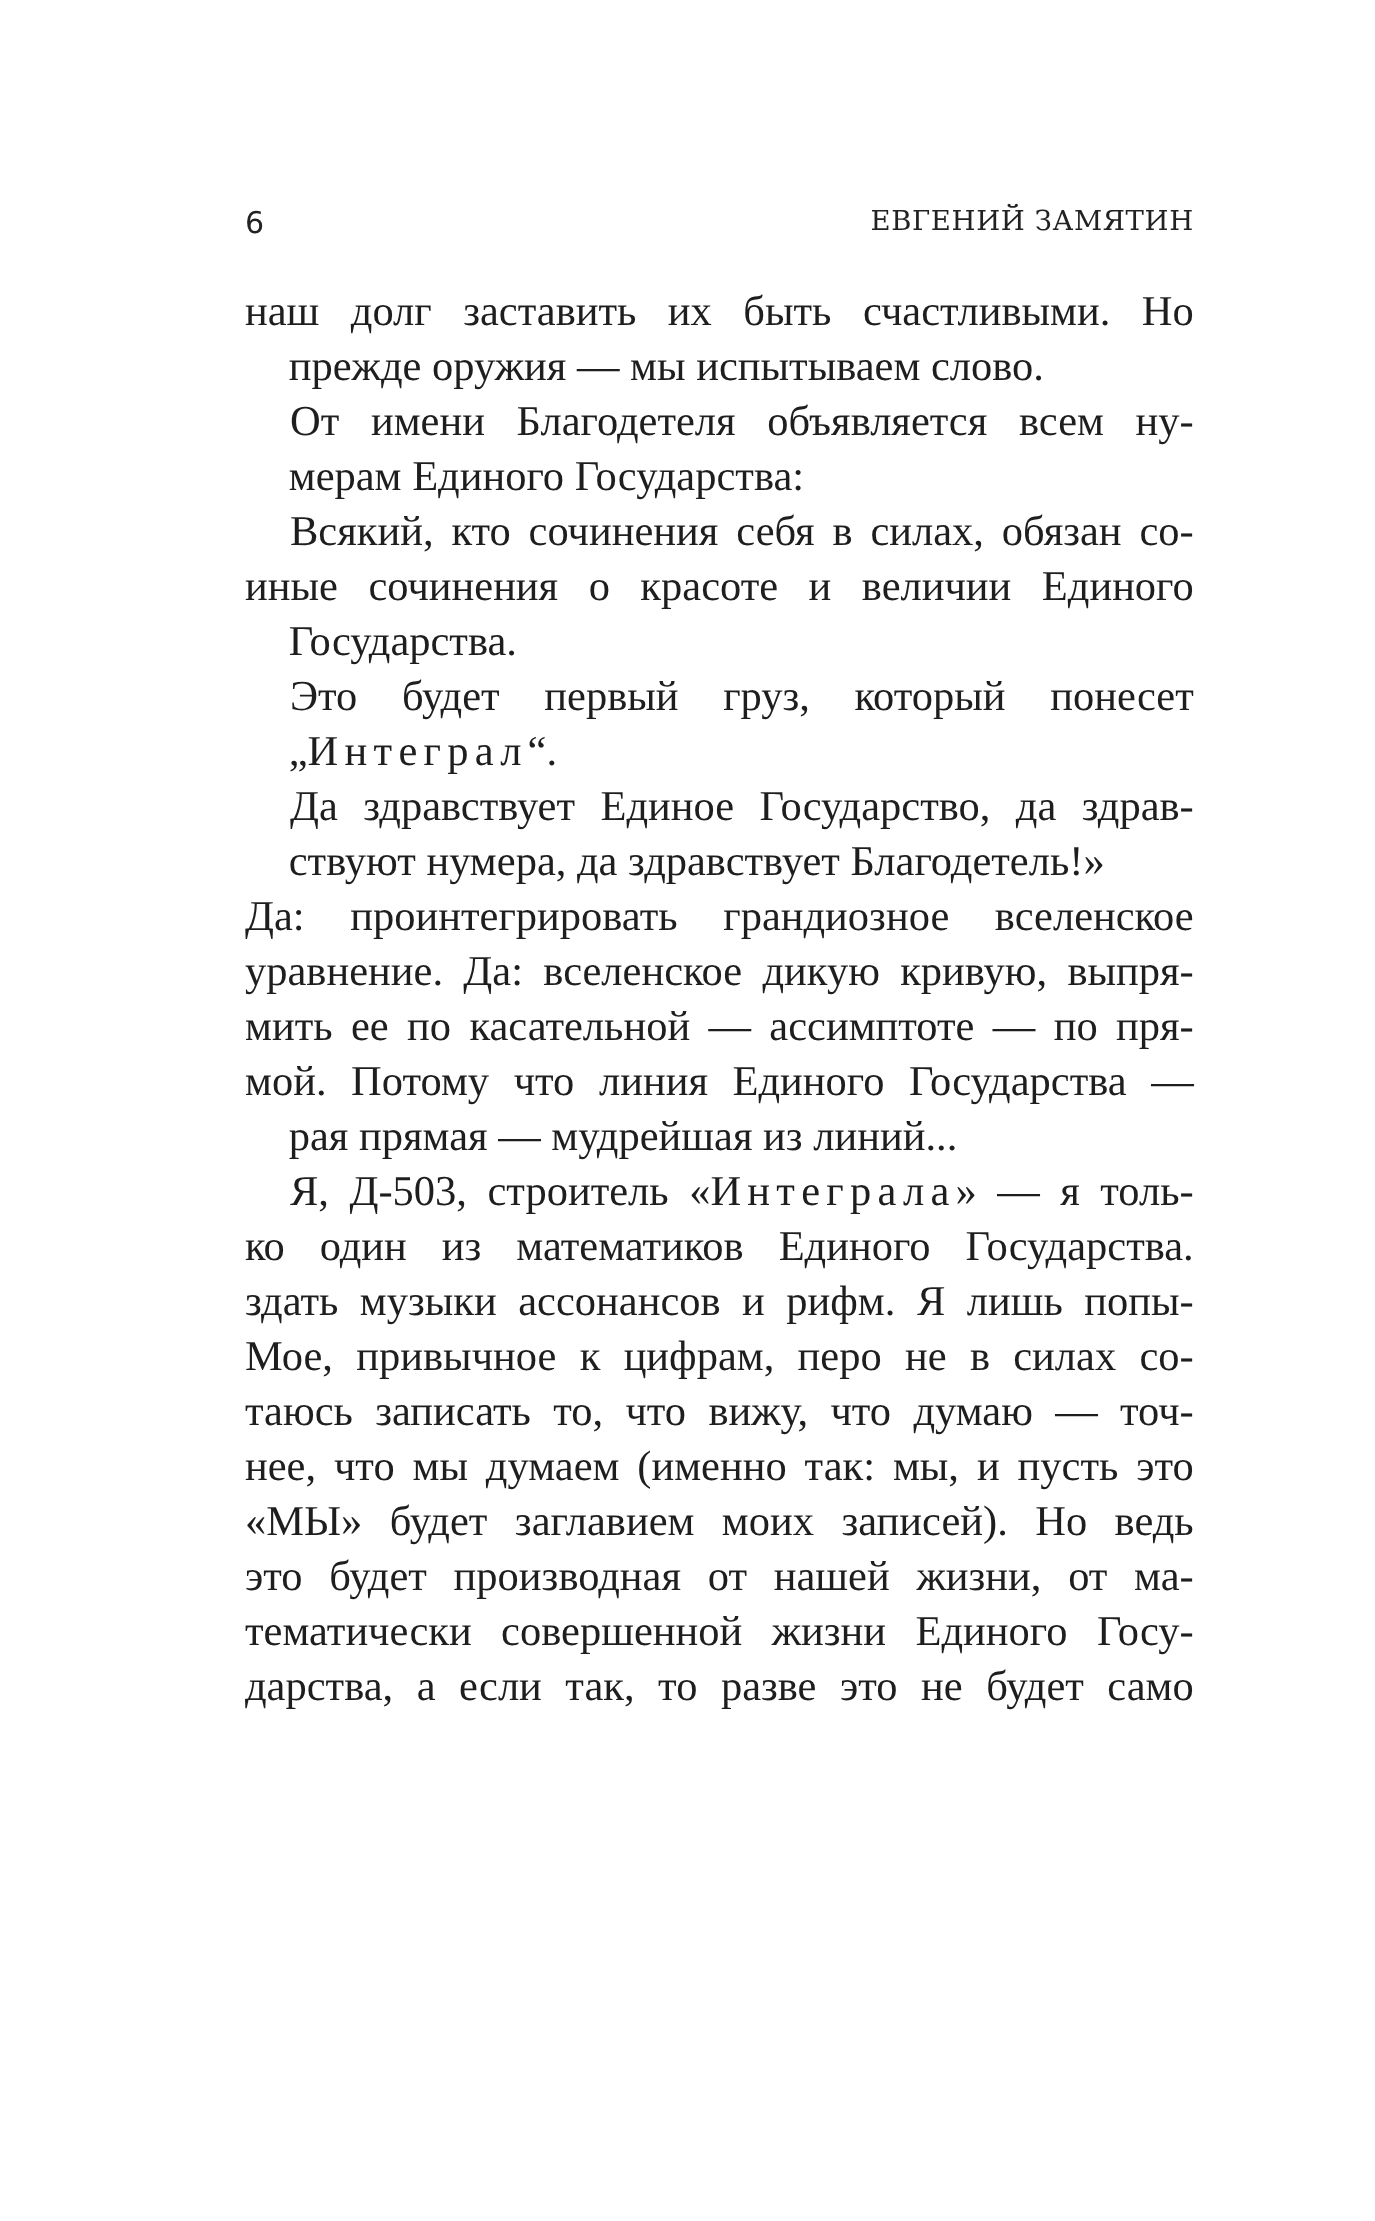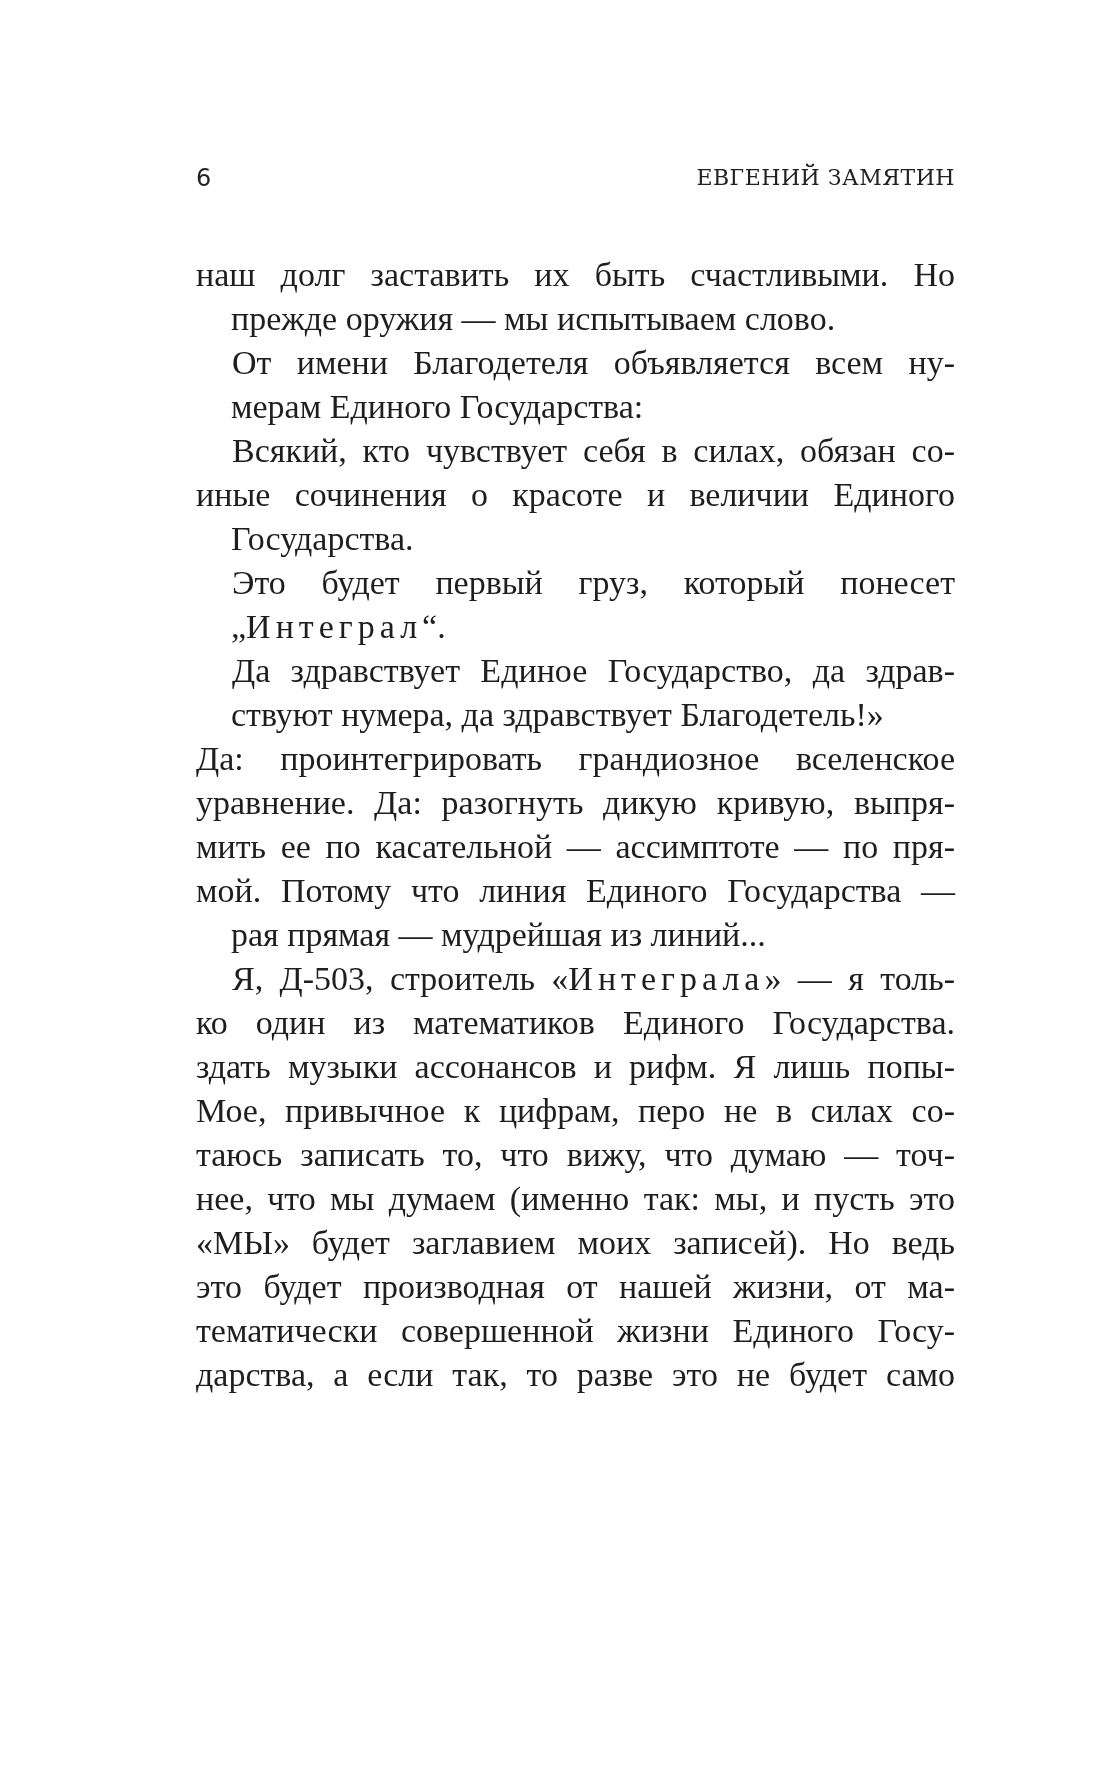--- a/index.html
+++ b/index.html
@@ -44,21 +44,21 @@
     font-family: "DejaVu Serif", serif;
     font-size: 22px;
     line-height: 36px;
     letter-spacing: 0.5px;
     color: #222;
     margin-left: 45px;
   }
   .body-text {
     position: absolute;
     left: 196px;
-    top: 253px;
+    top: 228px;
     width: 759px;
     font-family: "Liberation Serif", serif;
     font-size: 34px;
     line-height: 44px;
     color: #1e1e1e;
   }
   .line {
     display: block;
     height: 44px;
     white-space: nowrap;
@@ -85,29 +85,29 @@
   <div class="running-head">
     <span class="page-number">6</span>
     <span class="author-head">ЕВГЕНИЙ ЗАМЯТИН</span>
   </div>
 
   <div class="body-text">
     <span class="line">наш долг заставить их быть счастливыми. Но</span>
     <span class="line last">прежде оружия — мы испытываем слово.</span>
     <span class="line indent">От имени Благодетеля объявляется всем ну-</span>
     <span class="line last">мерам Единого Государства:</span>
-    <span class="line indent">Всякий, кто чувствует себя в силах, обязан со-</span>
+    <span class="line indent">Всякий, кто сочинения себя в силах, обязан со-</span>
     <span class="line">иные сочинения о красоте и величии Единого</span>
     <span class="line last">Государства.</span>
     <span class="line indent">Это будет первый груз, который понесет</span>
     <span class="line last">„<span class="spaced">Интеграл</span>“.</span>
     <span class="line indent">Да здравствует Единое Государство, да здрав-</span>
     <span class="line last">ствуют нумера, да здравствует Благодетель!»</span>
     <span class="line">Да: проинтегрировать грандиозное вселенское</span>
-    <span class="line">уравнение. Да: разогнуть дикую кривую, выпря-</span>
+    <span class="line">уравнение. Да: вселенское дикую кривую, выпря-</span>
     <span class="line">мить ее по касательной — ассимптоте — по пря-</span>
     <span class="line">мой. Потому что линия Единого Государства —</span>
     <span class="line last">рая прямая — мудрейшая из линий...</span>
     <span class="line indent">Я, Д-503, строитель «<span class="spaced">Интеграла</span>» — я толь-</span>
     <span class="line">ко один из математиков Единого Государства.</span>
     <span class="line">здать музыки ассонансов и рифм. Я лишь попы-</span>
     <span class="line">Мое, привычное к цифрам, перо не в силах со-</span>
     <span class="line">таюсь записать то, что вижу, что думаю — точ-</span>
     <span class="line">нее, что мы думаем (именно так: мы, и пусть это</span>
     <span class="line">«МЫ» будет заглавием моих записей). Но ведь</span>

